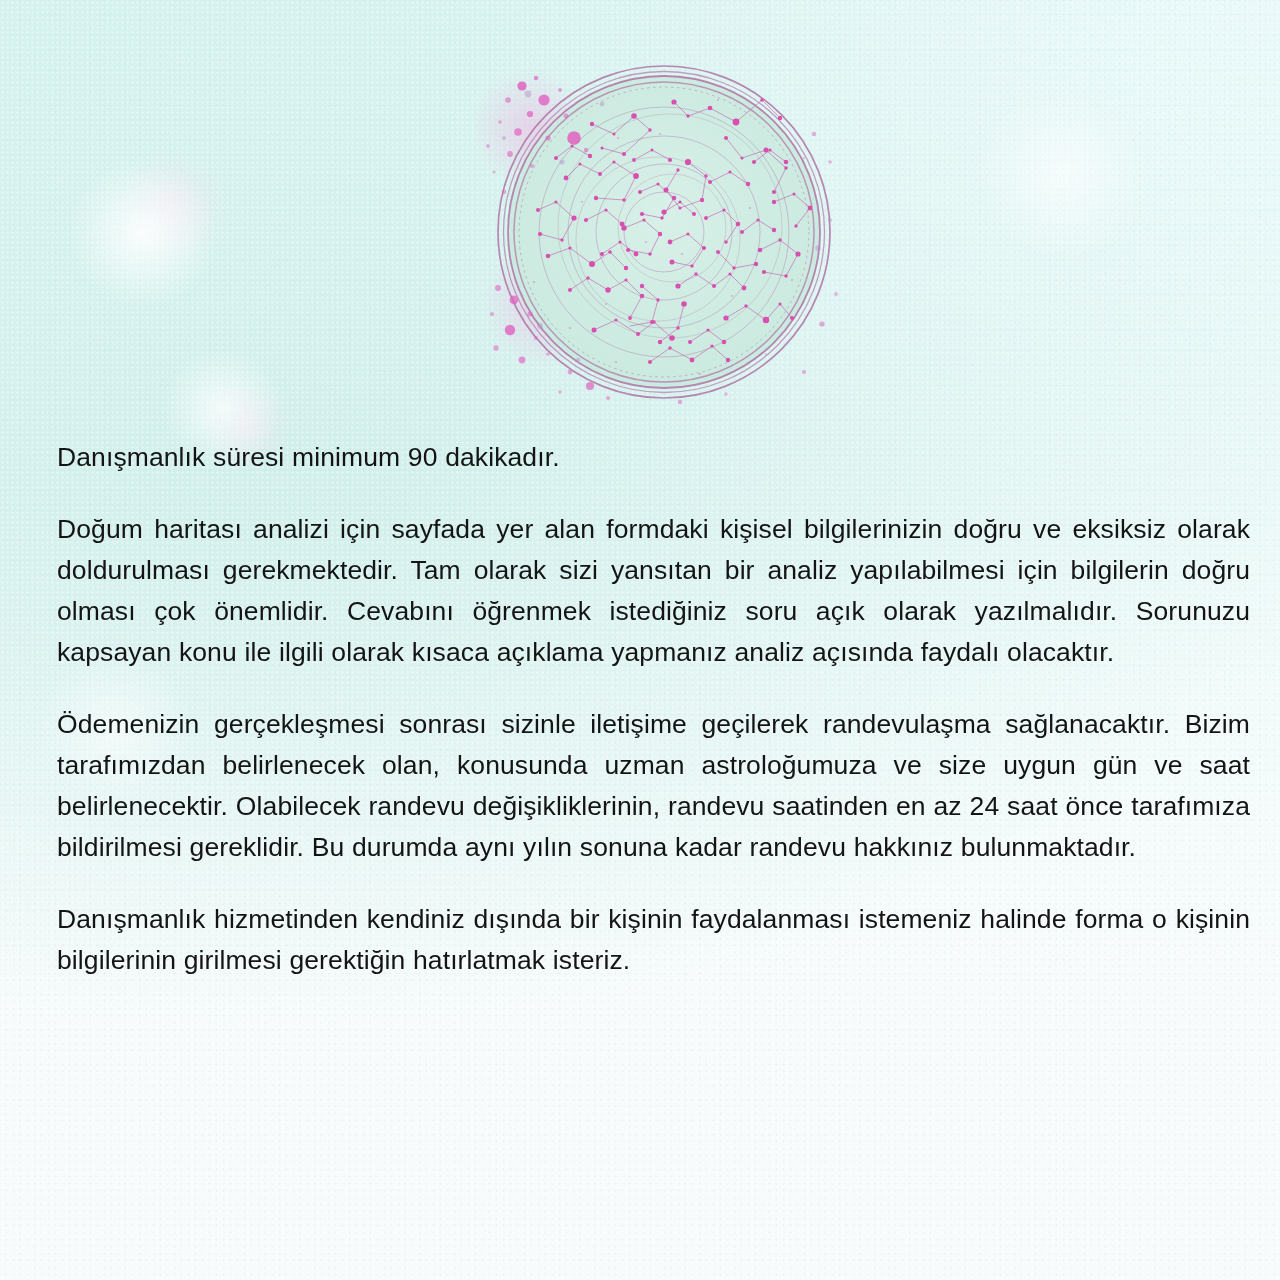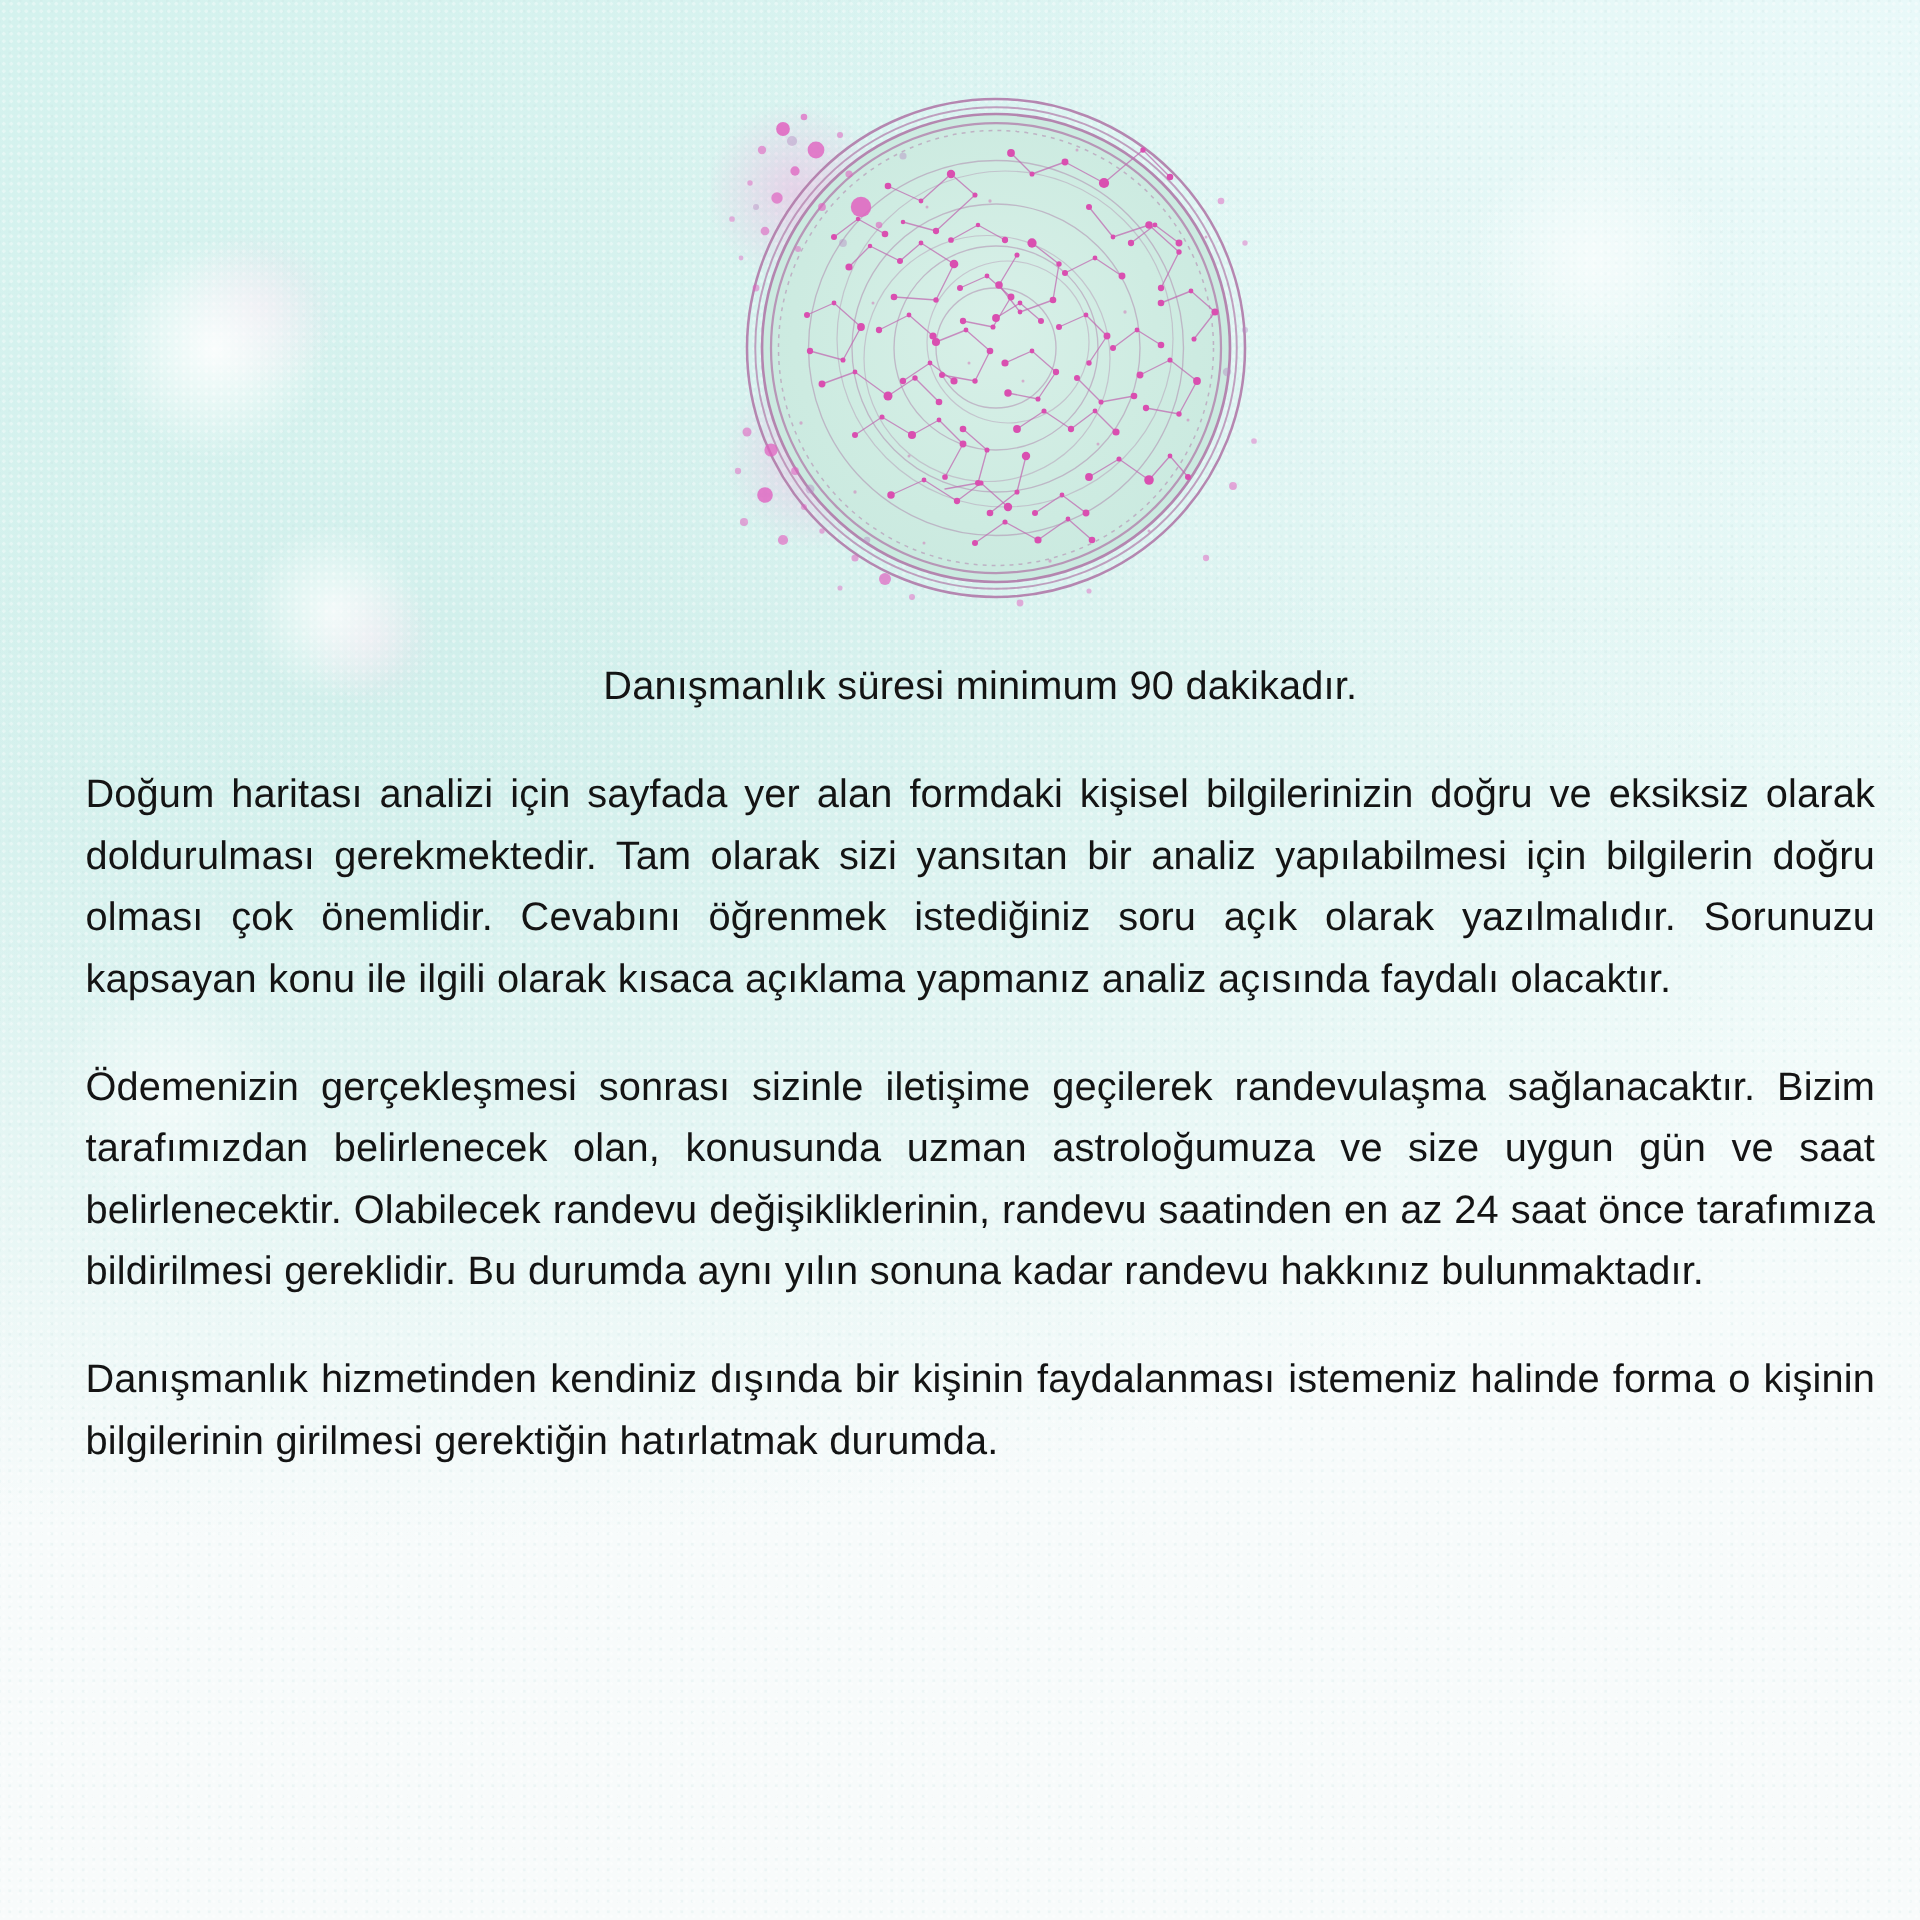--- a/index.html
+++ b/index.html
@@ -45,21 +45,21 @@
   }
   .para{
     font-size:26.5px;
     line-height:41px;
     text-align:justify;
     margin:0 0 31px 0;
     letter-spacing:.1px;
     word-spacing:.2px;
   }
   .para:last-child{margin-bottom:0;}
-  .para.nojust{text-align:center;}
+  .para.nojust{text-align:left;}
 </style>
 </head>
 <body>
 
 <div id="bg-base"></div>
 <div id="bg-noise"></div>
 <div id="bg-blooms"></div>
 
 <div id="starchart">
   <svg viewBox="0 0 380 380" xmlns="http://www.w3.org/2000/svg" aria-hidden="true">
@@ -336,14 +336,14 @@
       <circle cx="356" cy="178" r="2.0"></circle>
         <circle cx="128" cy="62" r="2.4"></circle>
     </g>
   </svg>
 </div>
 
 <div id="doc">
   <p class="para nojust">Danışmanlık süresi minimum 90 dakikadır.</p>
   <p class="para">Doğum haritası analizi için sayfada yer alan formdaki kişisel bilgilerinizin doğru ve eksiksiz olarak doldurulması gerekmektedir. Tam olarak sizi yansıtan bir analiz yapılabilmesi için bilgilerin doğru olması çok önemlidir. Cevabını öğrenmek istediğiniz soru açık olarak yazılmalıdır. Sorunuzu kapsayan konu ile ilgili olarak kısaca açıklama yapmanız analiz açısında faydalı olacaktır.</p>
   <p class="para">Ödemenizin gerçekleşmesi sonrası sizinle iletişime geçilerek randevulaşma sağlanacaktır. Bizim tarafımızdan belirlenecek olan, konusunda uzman astroloğumuza ve size uygun gün ve saat belirlenecektir. Olabilecek randevu değişikliklerinin, randevu saatinden en az 24 saat önce tarafımıza bildirilmesi gereklidir. Bu durumda aynı yılın sonuna kadar randevu hakkınız bulunmaktadır.</p>
-  <p class="para">Danışmanlık hizmetinden kendiniz dışında bir kişinin faydalanması istemeniz halinde forma o kişinin bilgilerinin girilmesi gerektiğin hatırlatmak durumda.</p>
+  <p class="para">Danışmanlık hizmetinden kendiniz dışında bir kişinin faydalanması istemeniz halinde forma o kişinin bilgilerinin girilmesi gerektiğin hatırlatmak isteriz.</p>
 </div>
 
 </body></html>

